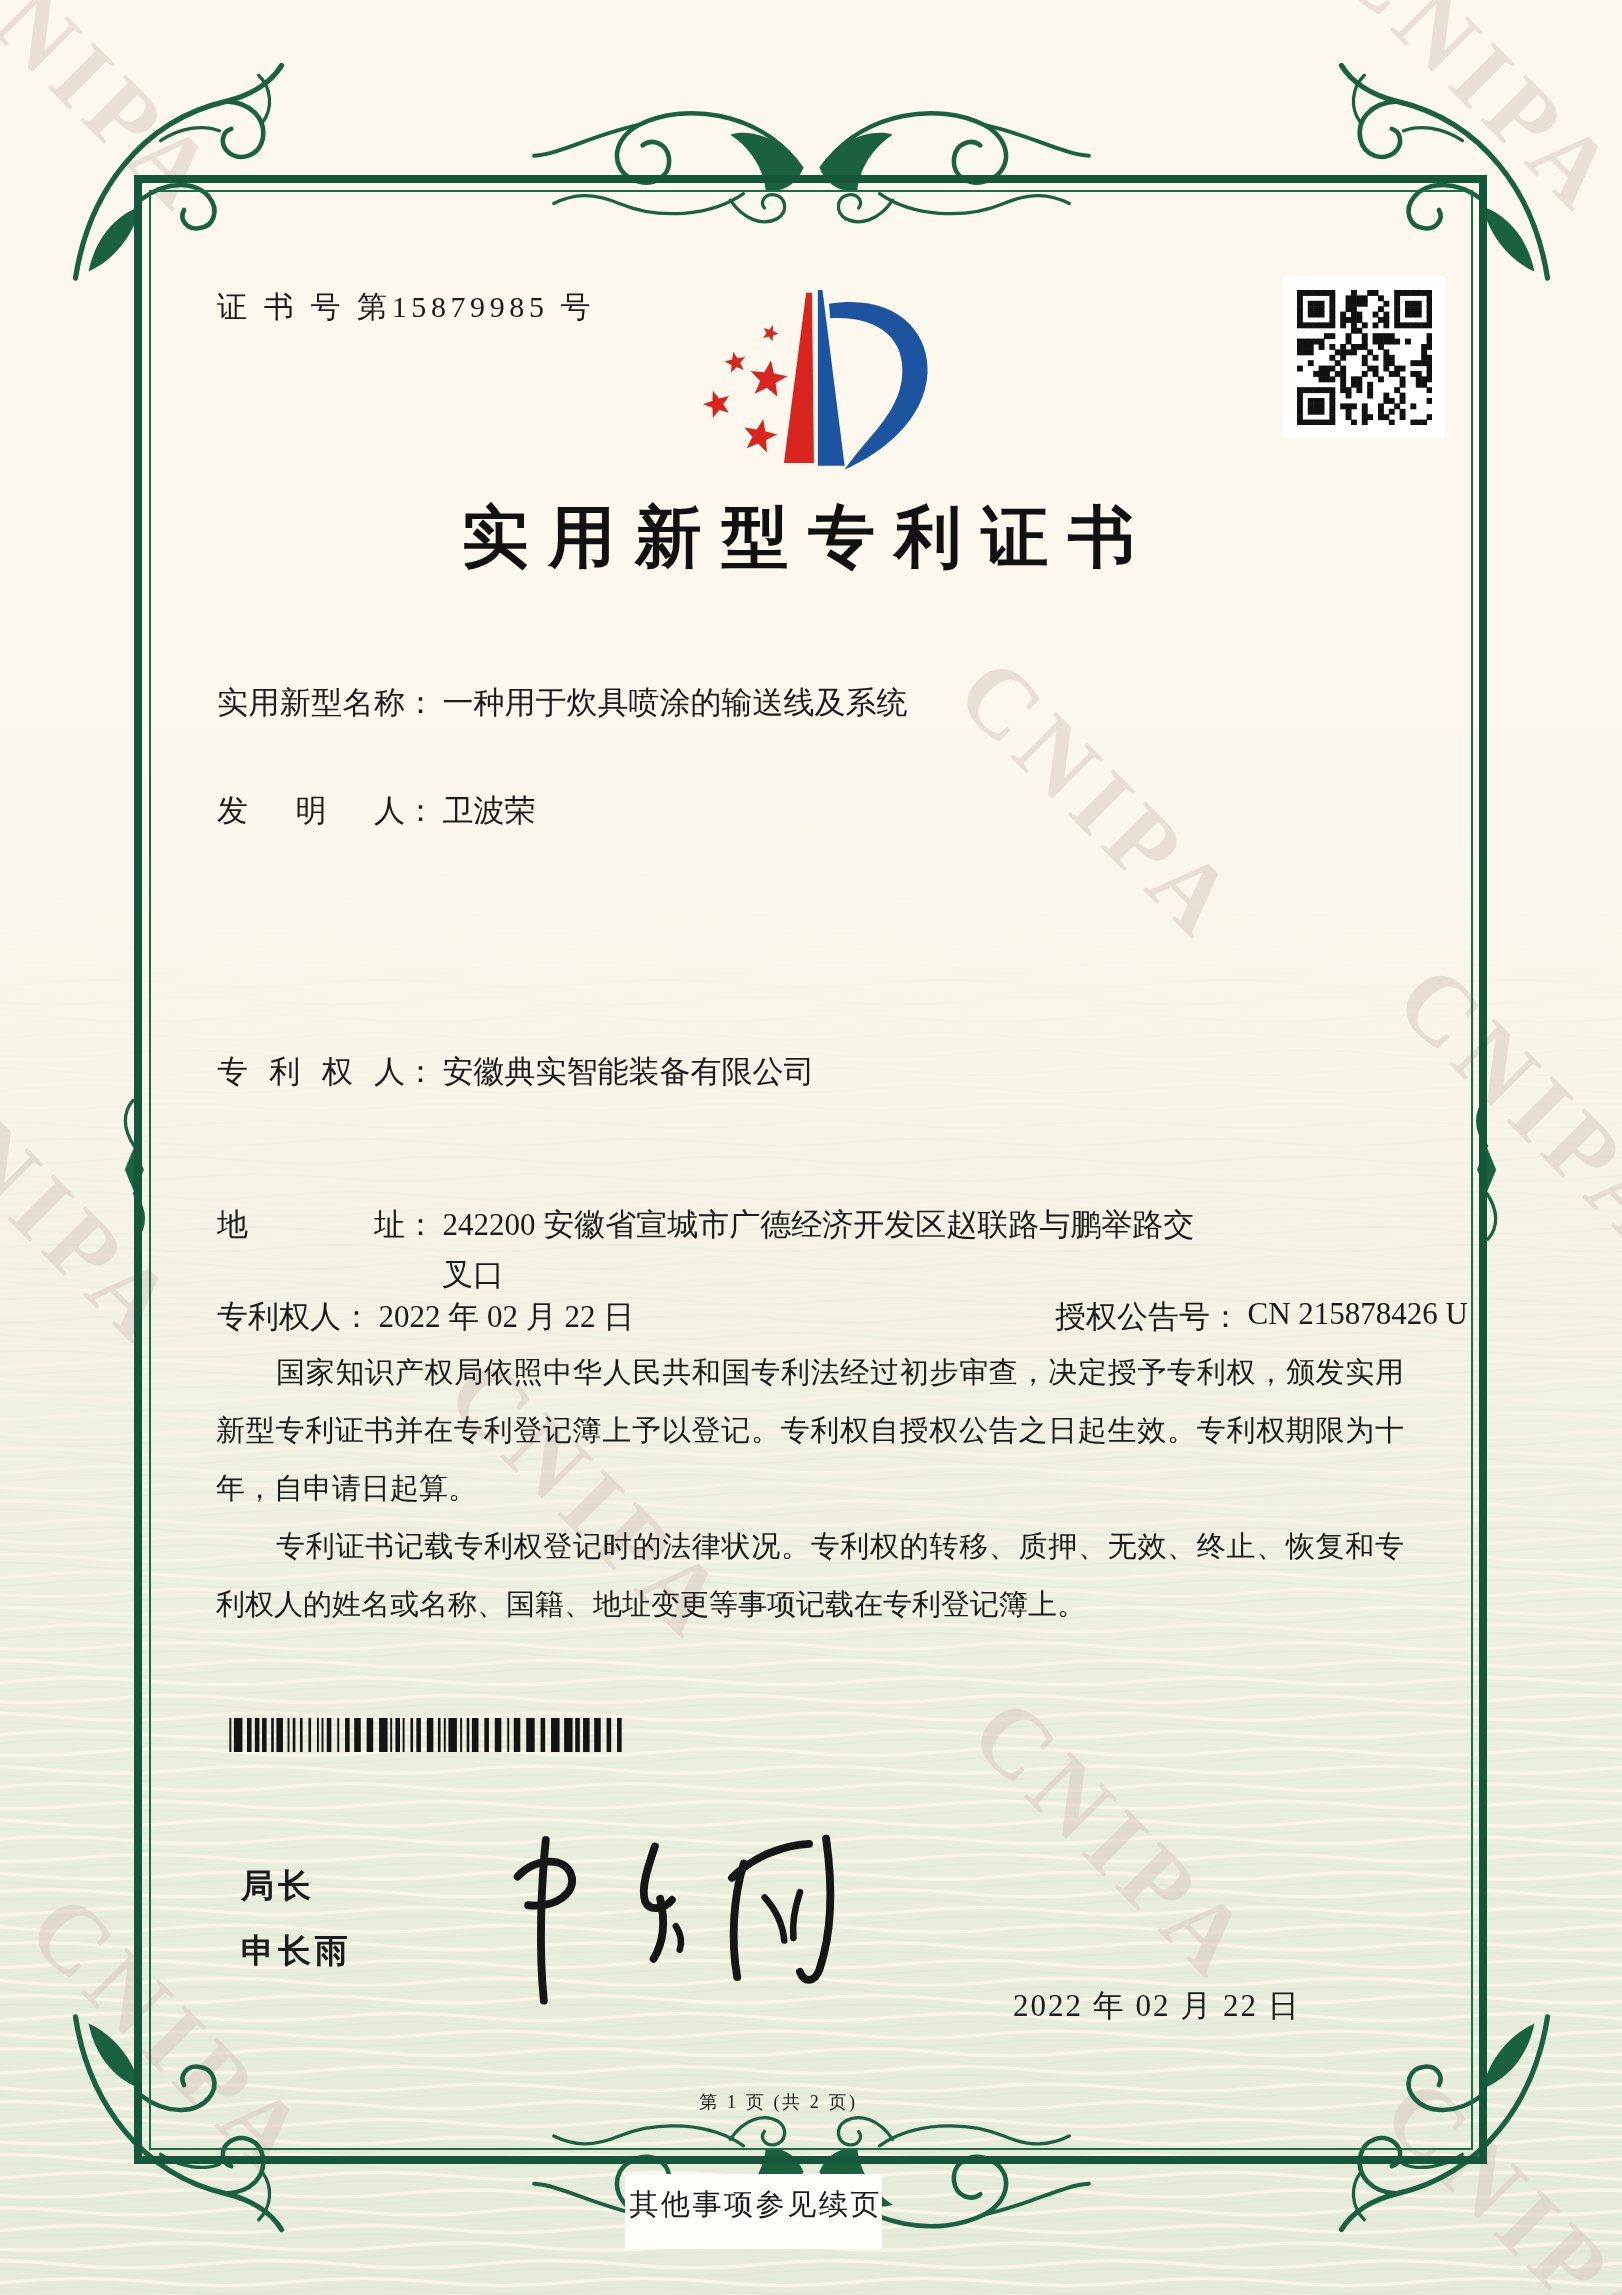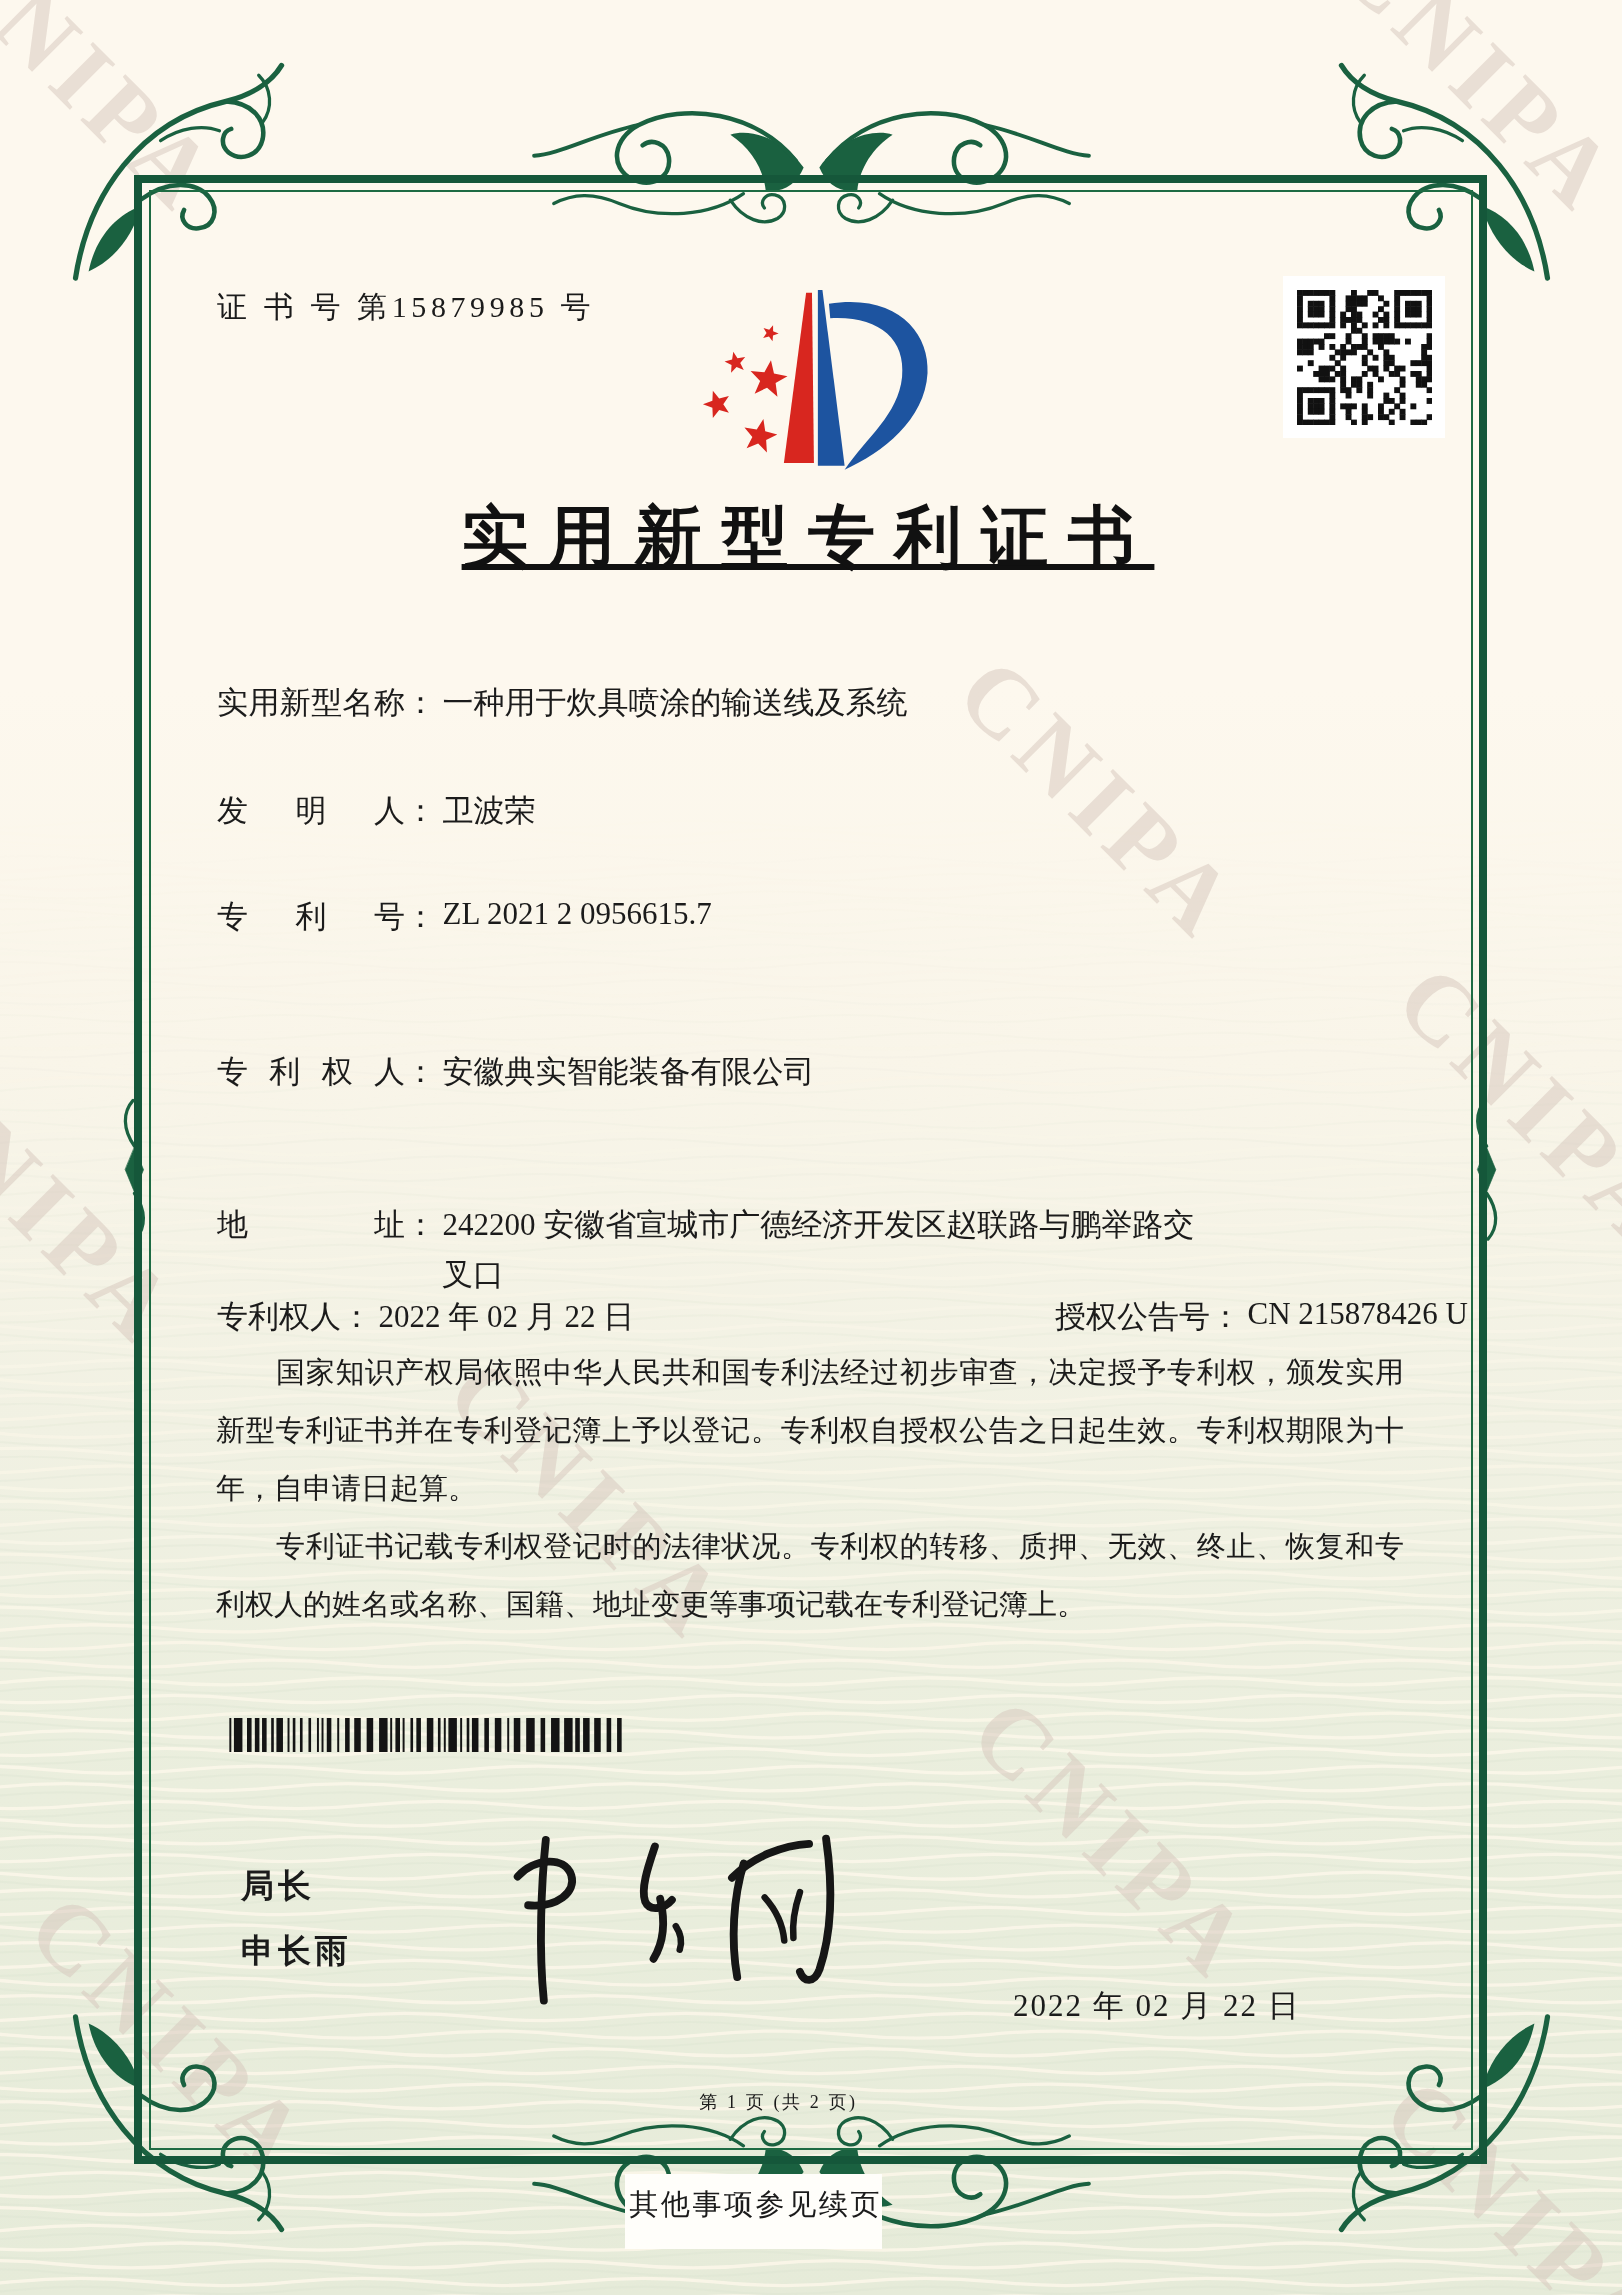--- a/index.html
+++ b/index.html
@@ -25,21 +25,21 @@
   }
   
   .frame{position:absolute;left:134px;top:175px;width:1353px;height:1989px;
     border:8.5px solid #15573a;box-sizing:border-box;}
   .frame-inner{position:absolute;left:149px;top:190px;width:1324px;height:1960px;
     border:2.6px solid #1d6b43;box-sizing:border-box;}
   
   .certno{position:absolute;left:217px;top:287px;font-size:30px;letter-spacing:4.6px;}
   .qrbox{position:absolute;left:1283px;top:276px;width:162px;height:162px;background:#ffffff;}
   .title{position:absolute;left:0;top:492px;width:1616px;text-align:center;
-    font-size:67px;font-weight:700;letter-spacing:19.6px;color:#111;text-decoration:underline;}
+    font-size:67px;font-weight:700;letter-spacing:19.6px;color:#111;}
   
   .row{position:absolute;left:217px;font-size:31px;white-space:nowrap;}
   .row .lab{display:inline-block;width:188px;text-align:justify;text-align-last:justify;vertical-align:top;}
   .row .colon{display:inline-block;vertical-align:top;}
   .row .val{display:inline-block;margin-left:6.5px;vertical-align:top;}
   .row .val2{display:block;margin-left:225px;margin-top:7.9px;}
   .addr .val,.addr .val2{white-space:normal;}
   .grant2{position:absolute;left:838px;top:0;}
   
   .paras{position:absolute;left:216px;top:1343px;width:1188px;font-size:29px;line-height:58px;text-align:justify;}
@@ -584,23 +584,20 @@
   </div>
 
   <div class="title">实用新型专利证书</div>
 
   <div class="row" style="top:682px">
     <span class="lab">实用新型名称</span><span class="colon">：</span><span class="val">一种用于炊具喷涂的输送线及系统</span>
   </div>
   <div class="row" style="top:790px">
     <span class="lab">发明人</span><span class="colon">：</span><span class="val">卫波荣</span>
   </div>
-  <div class="row" style="top:896px">
-    <span class="lab">专利号</span><span class="colon">：</span><span class="val">ZL 2021 2 0956615.7</span>
-  </div>
   <div class="row" style="top:1051px">
     <span class="lab">专利权人</span><span class="colon">：</span><span class="val">安徽典实智能装备有限公司</span>
   </div>
   <div class="row addr" style="top:1204px">
     <span class="lab">地址</span><span class="colon">：</span><span class="val">242200  安徽省宣城市广德经济开发区赵联路与鹏举路交</span>
     <span class="val2">叉口</span>
   </div>
   <div class="row" style="top:1296px">
     <span>专利权人</span><span class="colon">：</span><span class="val">2022 年 02 月 22 日</span>
     <span class="grant2">

